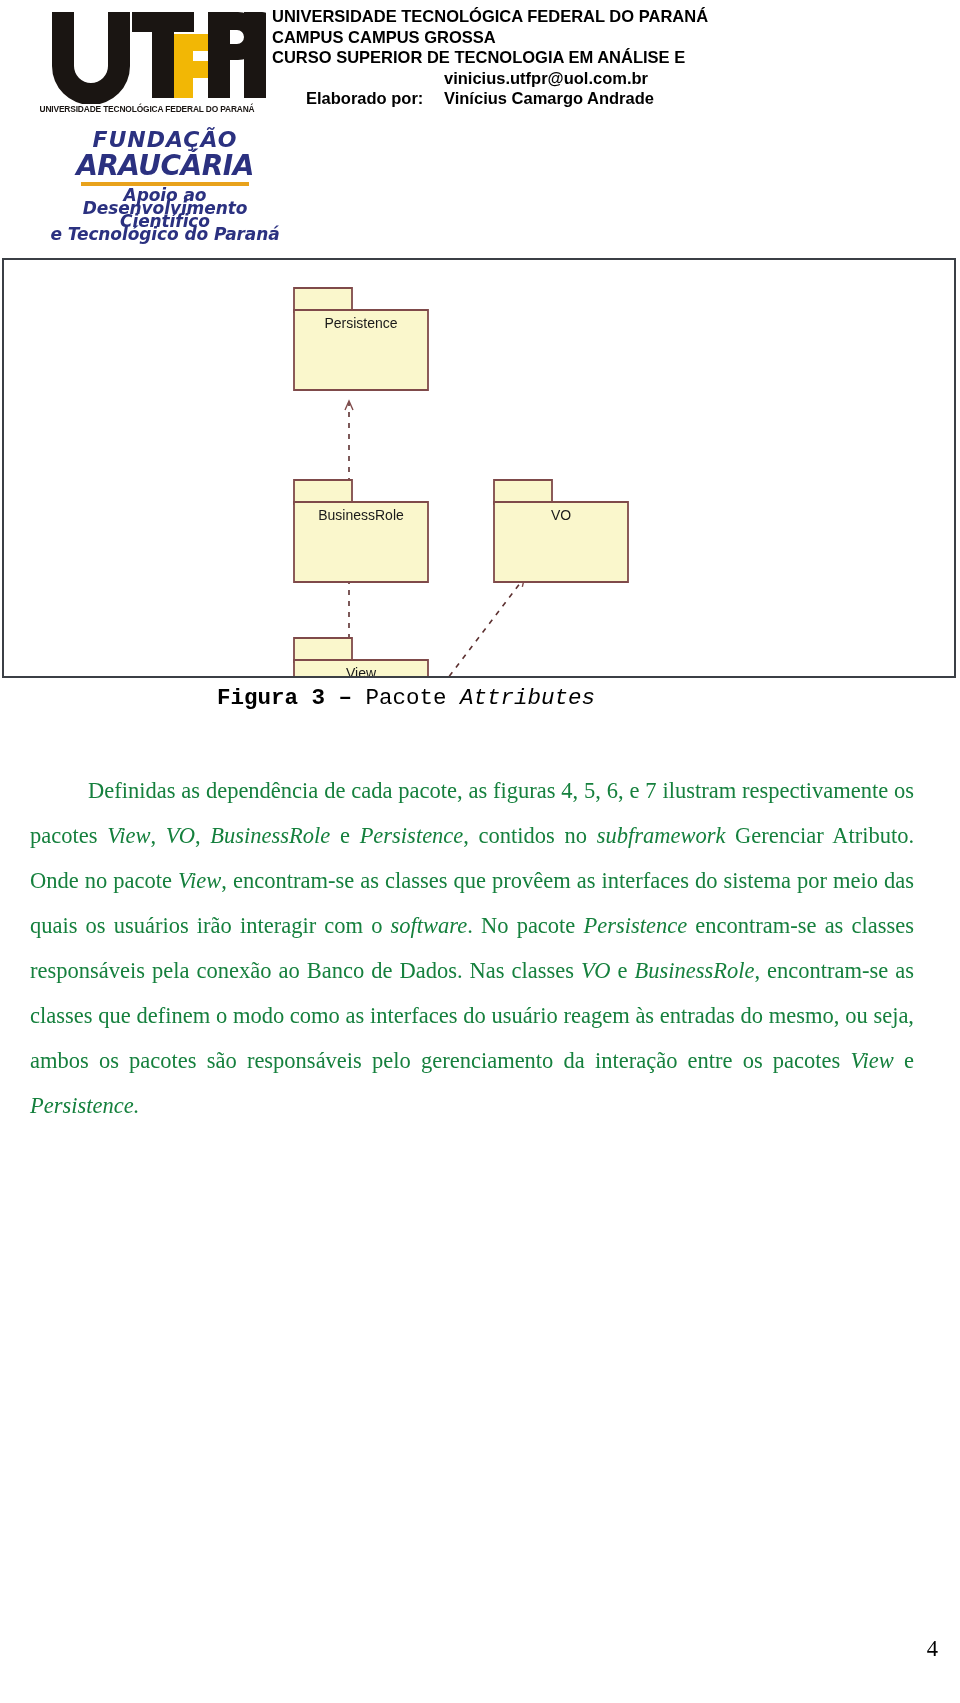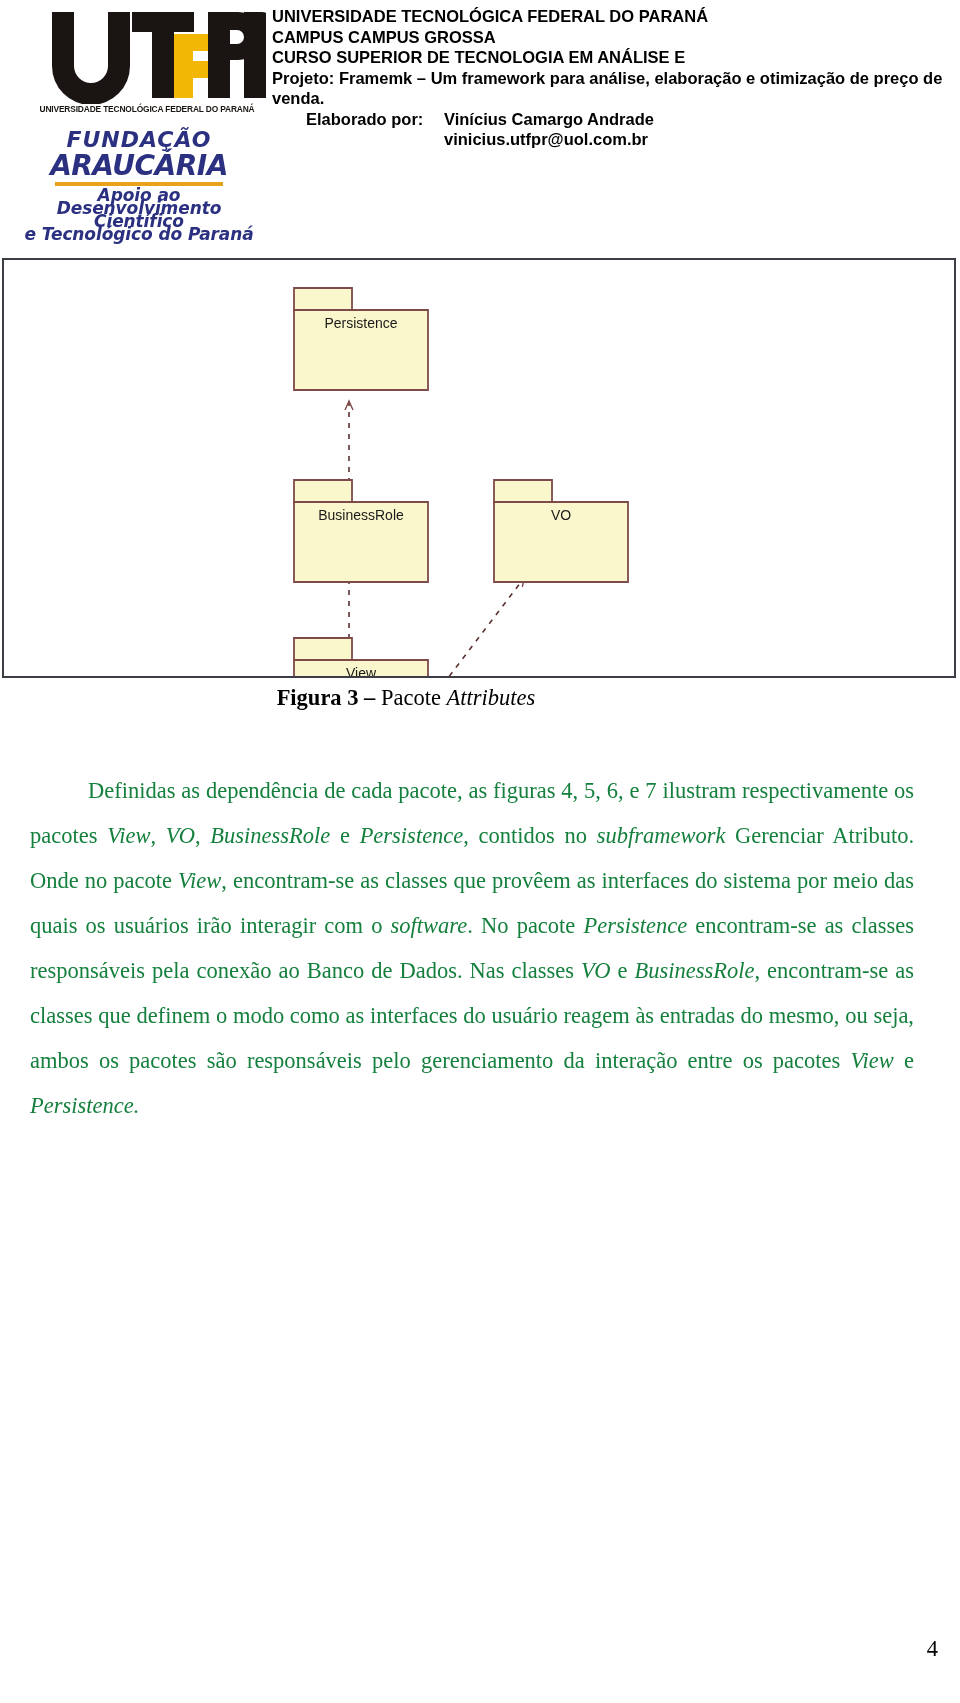--- a/index.html
+++ b/index.html
@@ -50,21 +50,21 @@
     text-align: center;
     font-family: "Liberation Sans", sans-serif;
     font-size: 8.4px;
     font-weight: 600;
     letter-spacing: -0.15px;
     color: #1a1512;
     white-space: nowrap;
   }
   #araucaria-logo {
     position: absolute;
-    left: 4px; top: 122px;
+    left: 30px; top: 122px;
     width: 234px;
     height: 106px;
     text-align: center;
   }
   #fund-word {
     font-family: "DejaVu Sans", sans-serif;
     font-style: italic;
     font-weight: bold;
     font-size: 22px;
     letter-spacing: 1px;
@@ -125,21 +125,21 @@
     background: #ffffff;
   }
   #figure-svg { display: block; }
 
   
   #figure-caption {
     position: absolute;
     left: 0; top: 684px;
     width: 812px;
     text-align: center;
-    font-family: Liberation Serif, serif;
+    font-family: Liberation Mono, monospace;
     font-size: 22.5px;
     line-height: 28px;
     color: #000000;
   }
   #figure-caption .cap-bold { font-weight: bold; }
   #figure-caption .cap-ital { font-style: italic; }
 
   
   #body-text {
     position: absolute;
@@ -197,23 +197,22 @@
       <div class="arauc-sub">Apoio ao Desenvolvimento Científico</div>
       <div class="arauc-sub">e Tecnológico do Paraná</div>
     </div>
 
   </div>
 
   <div id="header-text">
     <span class="hl">UNIVERSIDADE TECNOLÓGICA FEDERAL DO PARANÁ</span>
     <span class="hl">CAMPUS CAMPUS GROSSA</span>
     <span class="hl">CURSO SUPERIOR DE TECNOLOGIA EM ANÁLISE E</span>
-    <span class="hl wrap">Projeto: Framemk – Um framework para análise, elaboração e otimização de preço de venda.</span>
+    <span class="hl indent-mail">vinicius.utfpr@uol.com.br</span>
     <span class="hl indent-auth"><span class="author-label">Elaborado por:</span><span>Vinícius Camargo Andrade</span></span>
-    <span class="hl indent-mail">vinicius.utfpr@uol.com.br</span>
   </div>
 
 </div>
 
 <div id="figure-frame" style="border-color: rgb(59, 63, 69);">
   <svg id="figure-svg" width="950" height="416" viewBox="0 0 950 416" xmlns="http://www.w3.org/2000/svg">
     <defs>
       <marker id="openarrow" markerWidth="12" markerHeight="12" refX="9" refY="5" orient="auto" markerUnits="userSpaceOnUse">
         <path d="M1,1 L10,5 L1,9" fill="none" stroke="#7F4A4A" stroke-width="1.4"></path>
       </marker>

